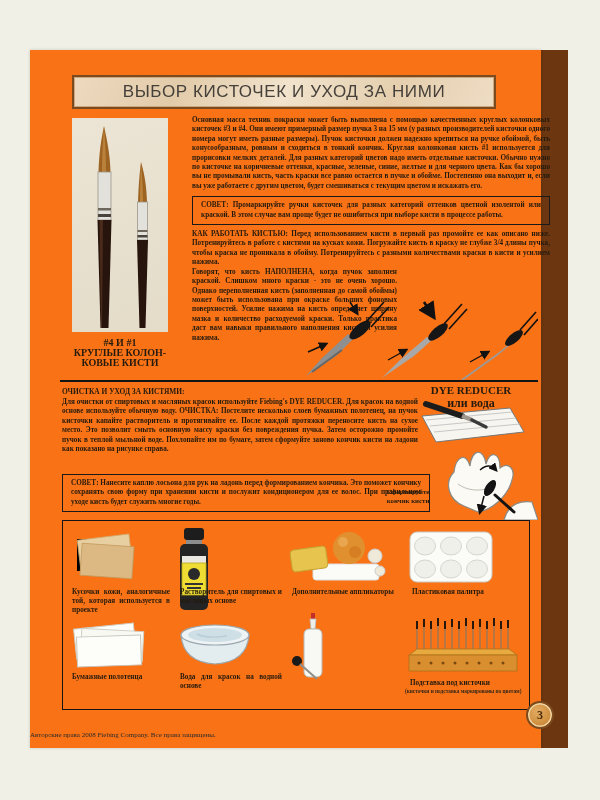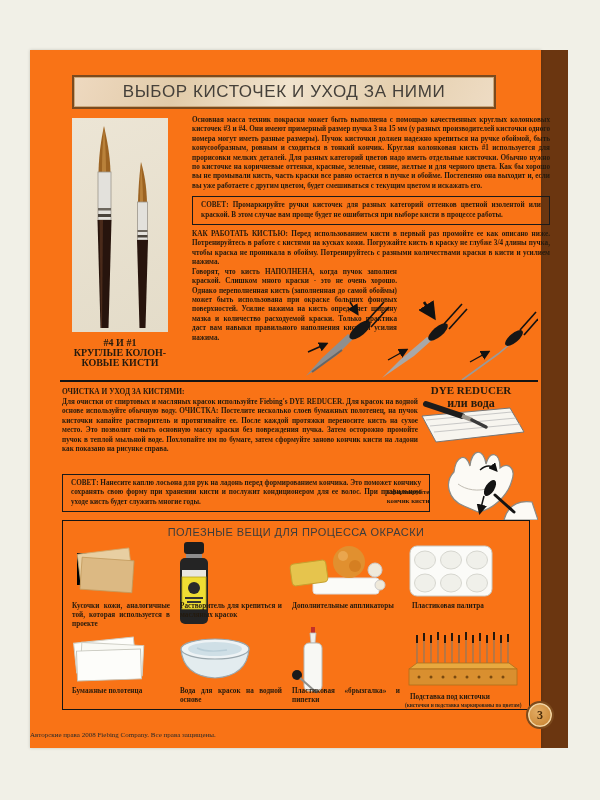--- a/index.html
+++ b/index.html
@@ -200,21 +200,20 @@
     <path d="M50,52 L46,68" stroke="#111" stroke-width="1.5" marker-end="url(#ah)" fill="none"></path>
     <path d="M46,26 q9,-8 16,0" stroke="#111" stroke-width="1.3" marker-end="url(#ah)" fill="none"></path>
   </svg>
 
   <div class="shape-cap">
     <div>Сформируйте</div>
     <div>кончик кисти</div>
   </div>
 
   <div class="tools-box">
-    <div class="tools-head">ПОЛЕЗНЫЕ ВЕЩИ ДЛЯ ПРОЦЕССА ОКРАСКИ</div>
 
     <div class="tools-row r1">
       <div class="cell c1">
         <div class="icon-box">
             <svg width="74" height="52" viewBox="0 0 74 52">
           <rect x="10" y="8" width="52" height="32" fill="#e7c globalization"></rect>
           <rect x="12" y="6" width="52" height="32" fill="#e8cfa2" stroke="#cfa86c" stroke-width="0.8" transform="rotate(-7 38 22)"></rect>
           <rect x="14" y="14" width="52" height="32" fill="#dcb983" stroke="#c29a5c" stroke-width="0.8" transform="rotate(4 40 30)"></rect>
         </svg>
           </div>
@@ -226,21 +225,21 @@
           <rect x="9" y="2" width="20" height="12" rx="3" fill="#1d1d1d"></rect>
           <rect x="11" y="14" width="16" height="4" fill="#8d8d8d"></rect>
           <rect x="5" y="18" width="28" height="66" rx="5" fill="#242424"></rect>
           <rect x="7" y="30" width="24" height="7" fill="#e9e7df"></rect>
           <rect x="7" y="37" width="24" height="32" fill="#efdd33" stroke="#b8a520" stroke-width="0.8"></rect>
           <circle cx="19" cy="48" r="6" fill="#2a2a2a"></circle>
           <rect x="10" y="57" width="18" height="2" fill="#333"></rect>
           <rect x="12" y="61" width="14" height="2" fill="#333"></rect>
         </svg>
           </div>
-        <div class="cap just">Растворитель для крепиться и масляных красок</div>
+        <div class="cap just">Растворитель для спиртовых и масляных основе</div>
       </div>
       <div class="cell c4">
         <div class="icon-box">
             <svg width="100" height="58" viewBox="0 0 100 58">
           <rect x="26" y="36" width="66" height="16" rx="3" fill="#fbfbf8" stroke="#ddd"></rect>
           <rect x="4" y="20" width="36" height="22" rx="4" fill="#e6c44d" stroke="#c6a130" stroke-width="1" transform="rotate(-8 22 31)"></rect>
           <circle cx="62" cy="20" r="16" fill="#e1902f"></circle>
           <circle cx="56" cy="14" r="5" fill="#eaa64e"></circle>
           <circle cx="68" cy="24" r="6" fill="#d57f22"></circle>
           <circle cx="88" cy="28" r="7" fill="#efe9da" stroke="#ccc"></circle>
@@ -290,21 +289,20 @@
       <div class="cell c3">
         <div class="icon-box">
             <svg width="70" height="72" viewBox="0 0 70 72">
           <rect x="24" y="4" width="4" height="6" fill="#c23028"></rect>
           <path d="M23,10 L29,10 L28,20 L24,20 Z" fill="#eeeeea" stroke="#bbb" stroke-width="0.8"></path>
           <rect x="17" y="20" width="18" height="48" rx="5" fill="#f8f8f4" stroke="#b9b9b2" stroke-width="1"></rect>
           <circle cx="10" cy="52" r="5" fill="#1a1a1a"></circle>
           <path d="M13,55 L30,70" stroke="#8f8f8a" stroke-width="2"></path>
         </svg>
           </div>
-        <div class="cap just">Пластиковая «брызгалка» и пипетки</div>
       </div>
       <div class="cell c4">
         <div class="icon-box">
             <svg width="116" height="60" viewBox="0 0 116 60">
           <g stroke="#8a7a64" stroke-width="1.2">
             <path d="M12,12 V38 M19,10 V38 M26,12 V38 M33,9 V38 M40,12 V38 M47,10 V38 M54,12 V38 M61,9 V38 M68,12 V38 M75,10 V38 M82,12 V38 M89,9 V38 M96,12 V38 M103,11 V38"></path>
           </g>
           <g stroke="#26180c" stroke-width="2">
             <path d="M12,6 V14 M19,4 V12 M26,6 V14 M33,3 V11 M40,6 V14 M47,4 V12 M54,6 V14 M61,3 V11 M68,6 V14 M75,4 V12 M82,6 V14 M89,3 V11 M96,6 V14 M103,5 V13"></path>
           </g>

